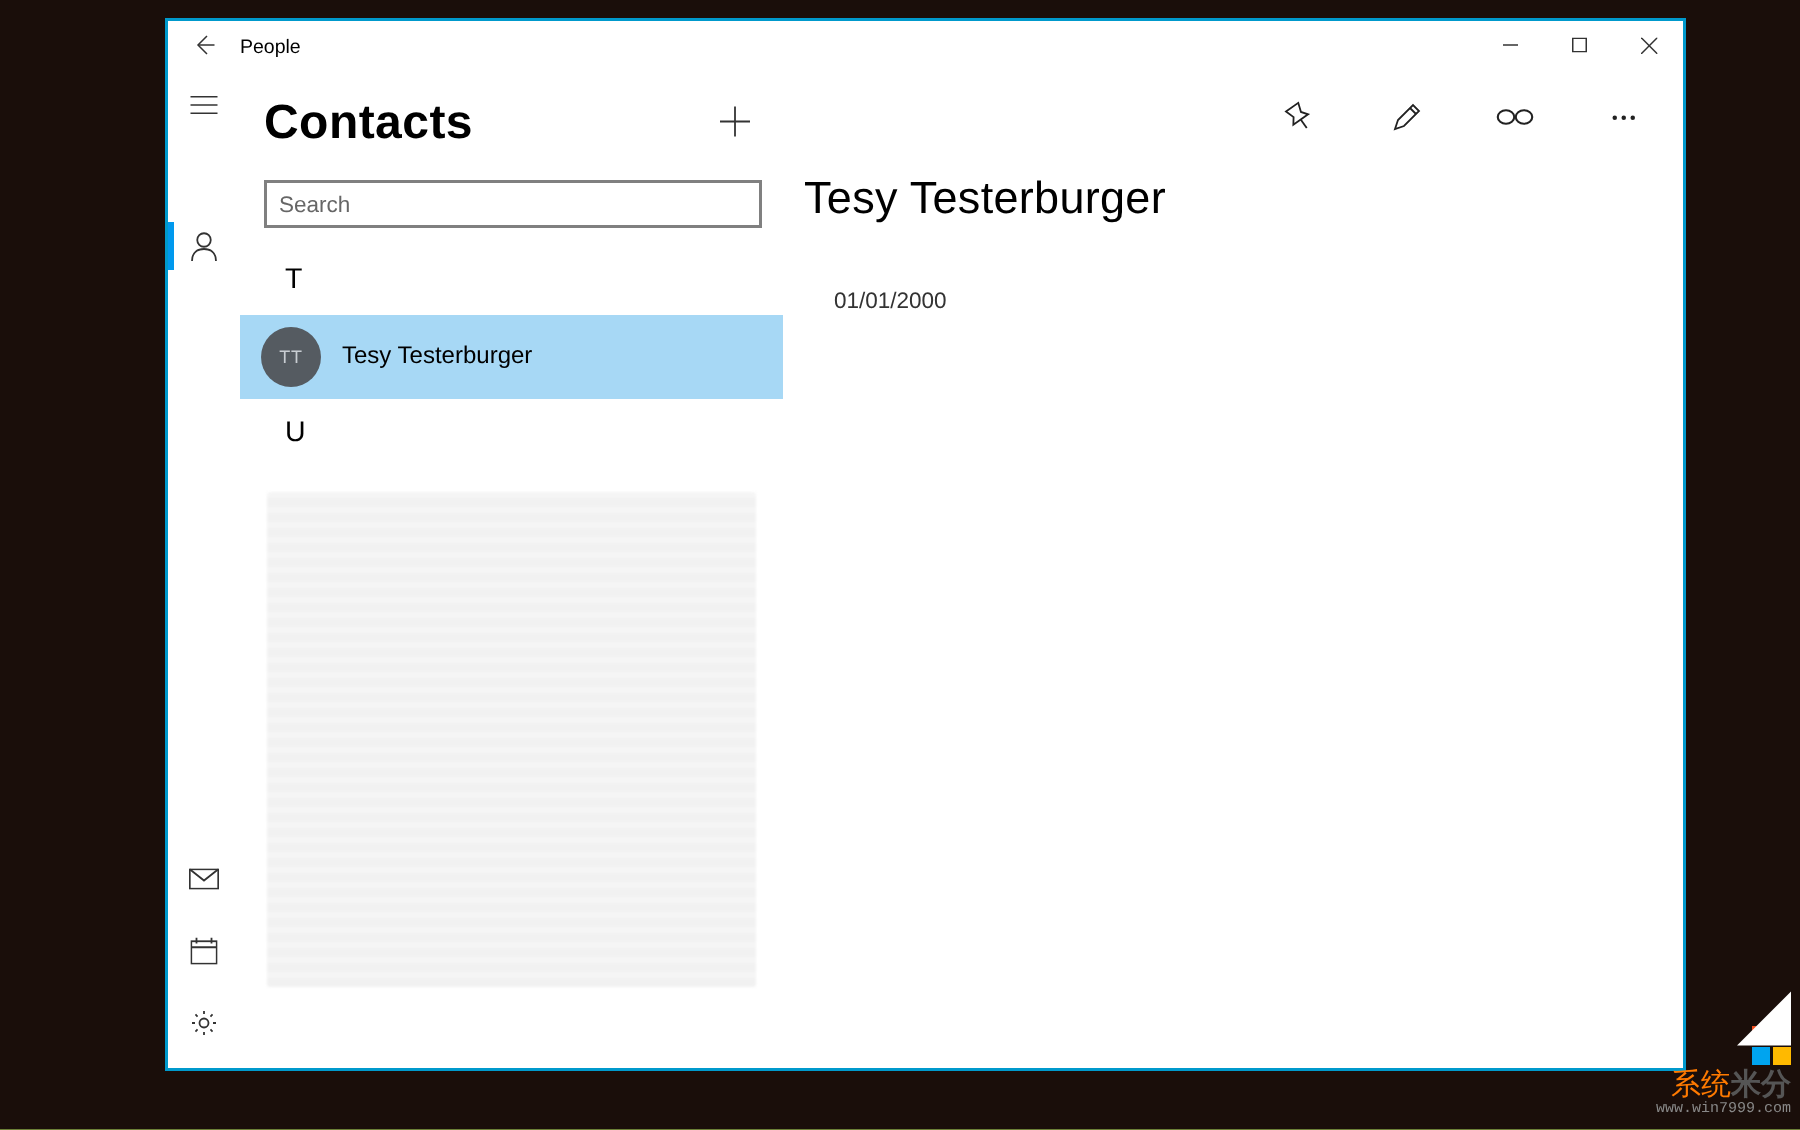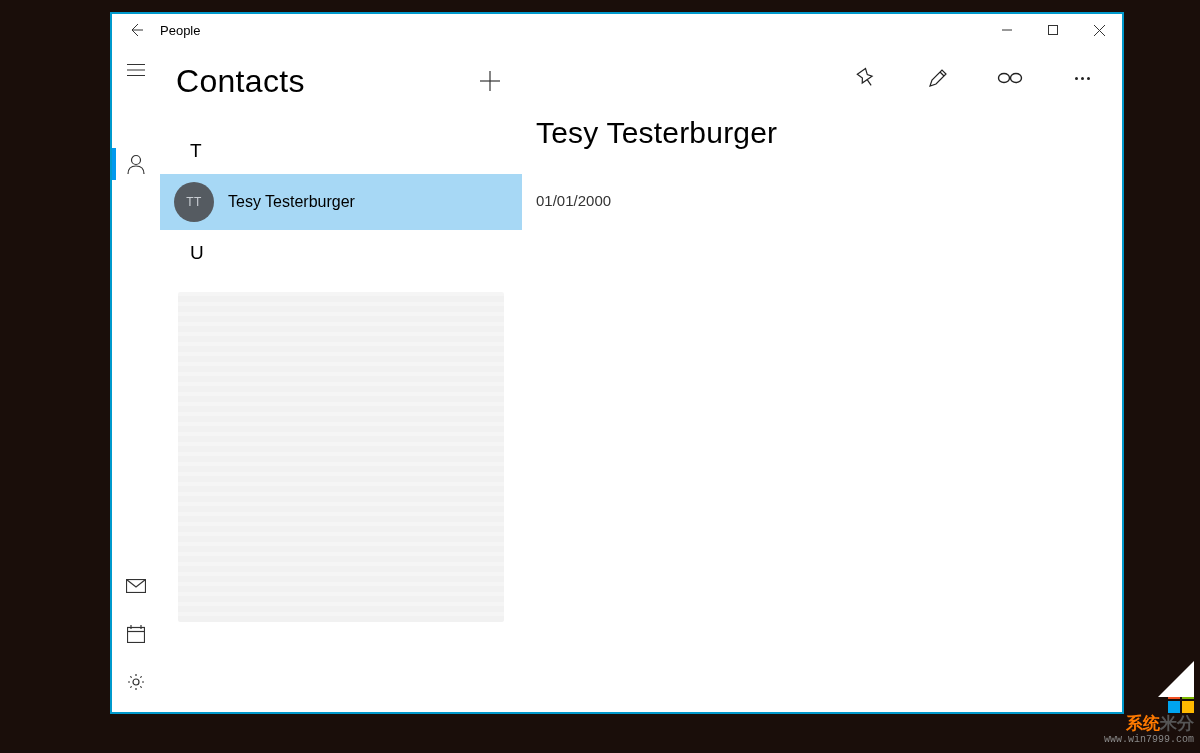--- a/index.html
+++ b/index.html
@@ -64,21 +64,21 @@
     flex-direction: column;
     position: relative;
   }
   .left-header {
     height: 70px;
     display: flex;
     align-items: center;
     padding-left: 16px;
     padding-right: 4px;
   }
-  .left-header h1 { font-size: 32px; font-weight: 400; color: #000; letter-spacing: 0.3px; flex:1; }
+  .left-header h1 { font-size: 32px; font-weight: 700; color: #000; letter-spacing: 0.3px; flex:1; }
   .add-btn { width: 56px; height: 56px; display:flex; align-items:center; justify-content:center; color:#333;}
   
   .search-wrap { padding: 0 14px 0 16px; margin-top: 4px; }
   .search-input {
     width: 100%;
     height: 32px;
     border: 2px solid #808080;
     padding: 0 8px;
     font-size: 15px;
     color: #555;
@@ -119,35 +119,35 @@
   .right-toolbar { height: 64px; display: flex; justify-content: flex-end; align-items: center; gap: 24px; padding-right: 16px; }
   .tb-btn { width: 48px; height: 48px; display:flex; align-items:center; justify-content:center; color:#222; }
   .dots { display:flex; gap:3px; }
   .dots span { width:3px; height:3px; border-radius:50%; background:#222; }
   
   .details { padding: 6px 0 0 14px; }
   .details h2 { font-size: 30px; font-weight: 300; color:#000; letter-spacing: 0.2px; }
   .source { font-size: 15px; color: #333; margin-top: 4px; }
   .field { margin-top: 42px; }
   .field-label { font-size: 20px; font-weight: 400; color:#000; }
-  .field-value { font-size: 15px; color:#333; margin-top: 2px; }
+  .field-value { font-size: 15px; color:#333; margin-top: 2px; margin-left: 20px; }
   
   .watermark {
     position: absolute;
     right: 6px;
     bottom: 8px;
     text-align: right;
     color: #666;
     line-height: 1.1;
   }
   .watermark .logo { display:flex; justify-content:flex-end; gap:2px; margin-bottom:2px;}
   .watermark .logo div { width:12px; height:12px; }
   .watermark .a{background:#f25022;} .watermark .b{background:#7fba00;}
   .watermark .c{background:#00a4ef;} .watermark .d{background:#ffb900;}
-  .watermark .t1{ font-size:17px; font-weight:700; color:#444;}
+  .watermark .t1{ font-size:20px; font-weight:400; color:#444;}
   .watermark .t1 span{ color:#ff7a00;}
   .watermark .t2{ font-size:10px; color:#888;font-family:Liberation Mono, monospace;}
   .watermark .tri {
     position:absolute; right:0; bottom:48px; width:0;height:0;
     border-right: 36px solid #fff; border-top: 36px solid transparent;
   }
   
   svg { display:block; }
 </style>
 </head>
@@ -229,20 +229,23 @@
     <div class="left-pane">
       <div class="left-header">
         <h1>Contacts</h1>
         <div class="add-btn">
           <svg width="22" height="22" viewBox="0 0 22 22">
             <line x1="11" y1="1" x2="11" y2="21" stroke="#333" stroke-width="1.2"></line>
             <line x1="1" y1="11" x2="21" y2="11" stroke="#333" stroke-width="1.2"></line>
           </svg>
         </div>
       </div>
+      <div class="search-wrap">
+        <input class="search-input" placeholder="Search" style="">
+      </div>
       <div class="list">
         <div class="group-hdr">T</div>
         <div class="contact-item selected">
           <div class="avatar">TT</div>
           <div class="contact-name">Tesy Testerburger</div>
         </div>
         <div class="group-hdr">U</div>
         <div class="ghost"></div>
       </div>
     </div>

